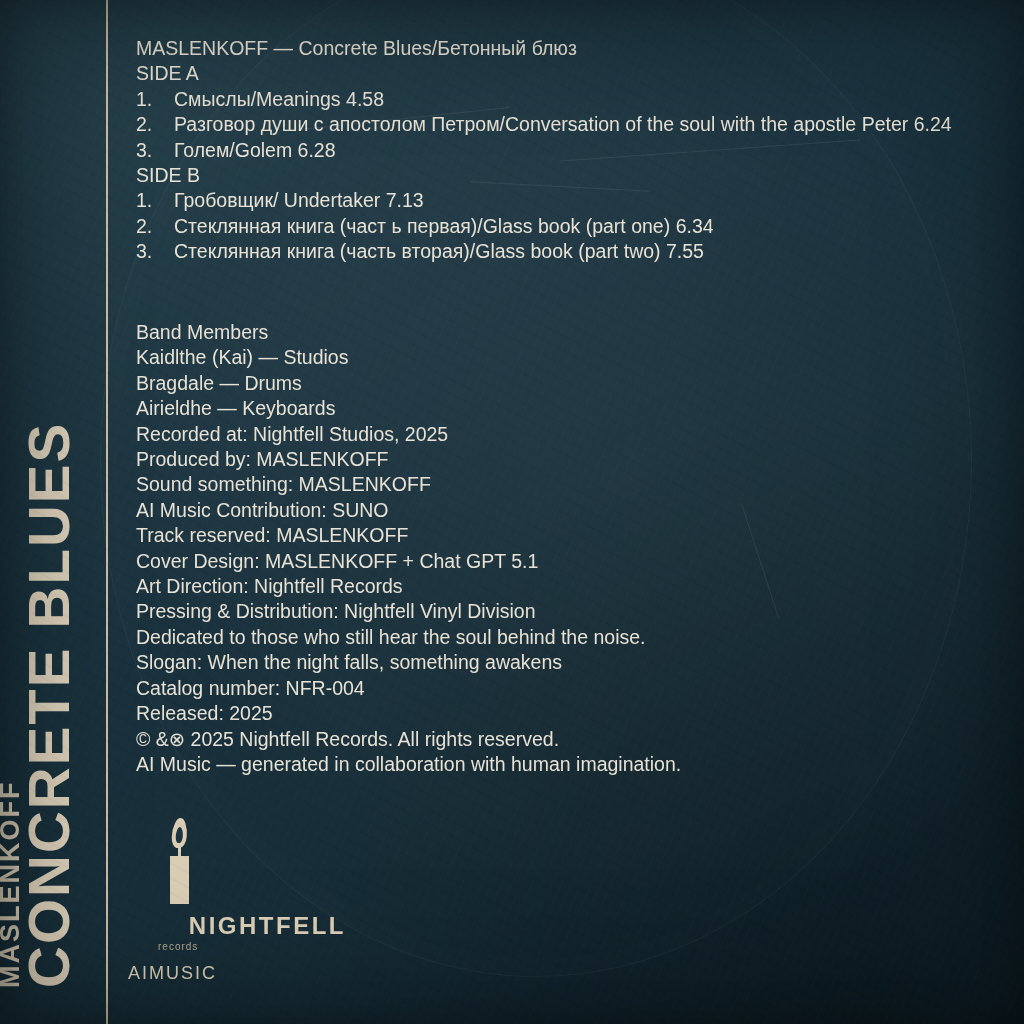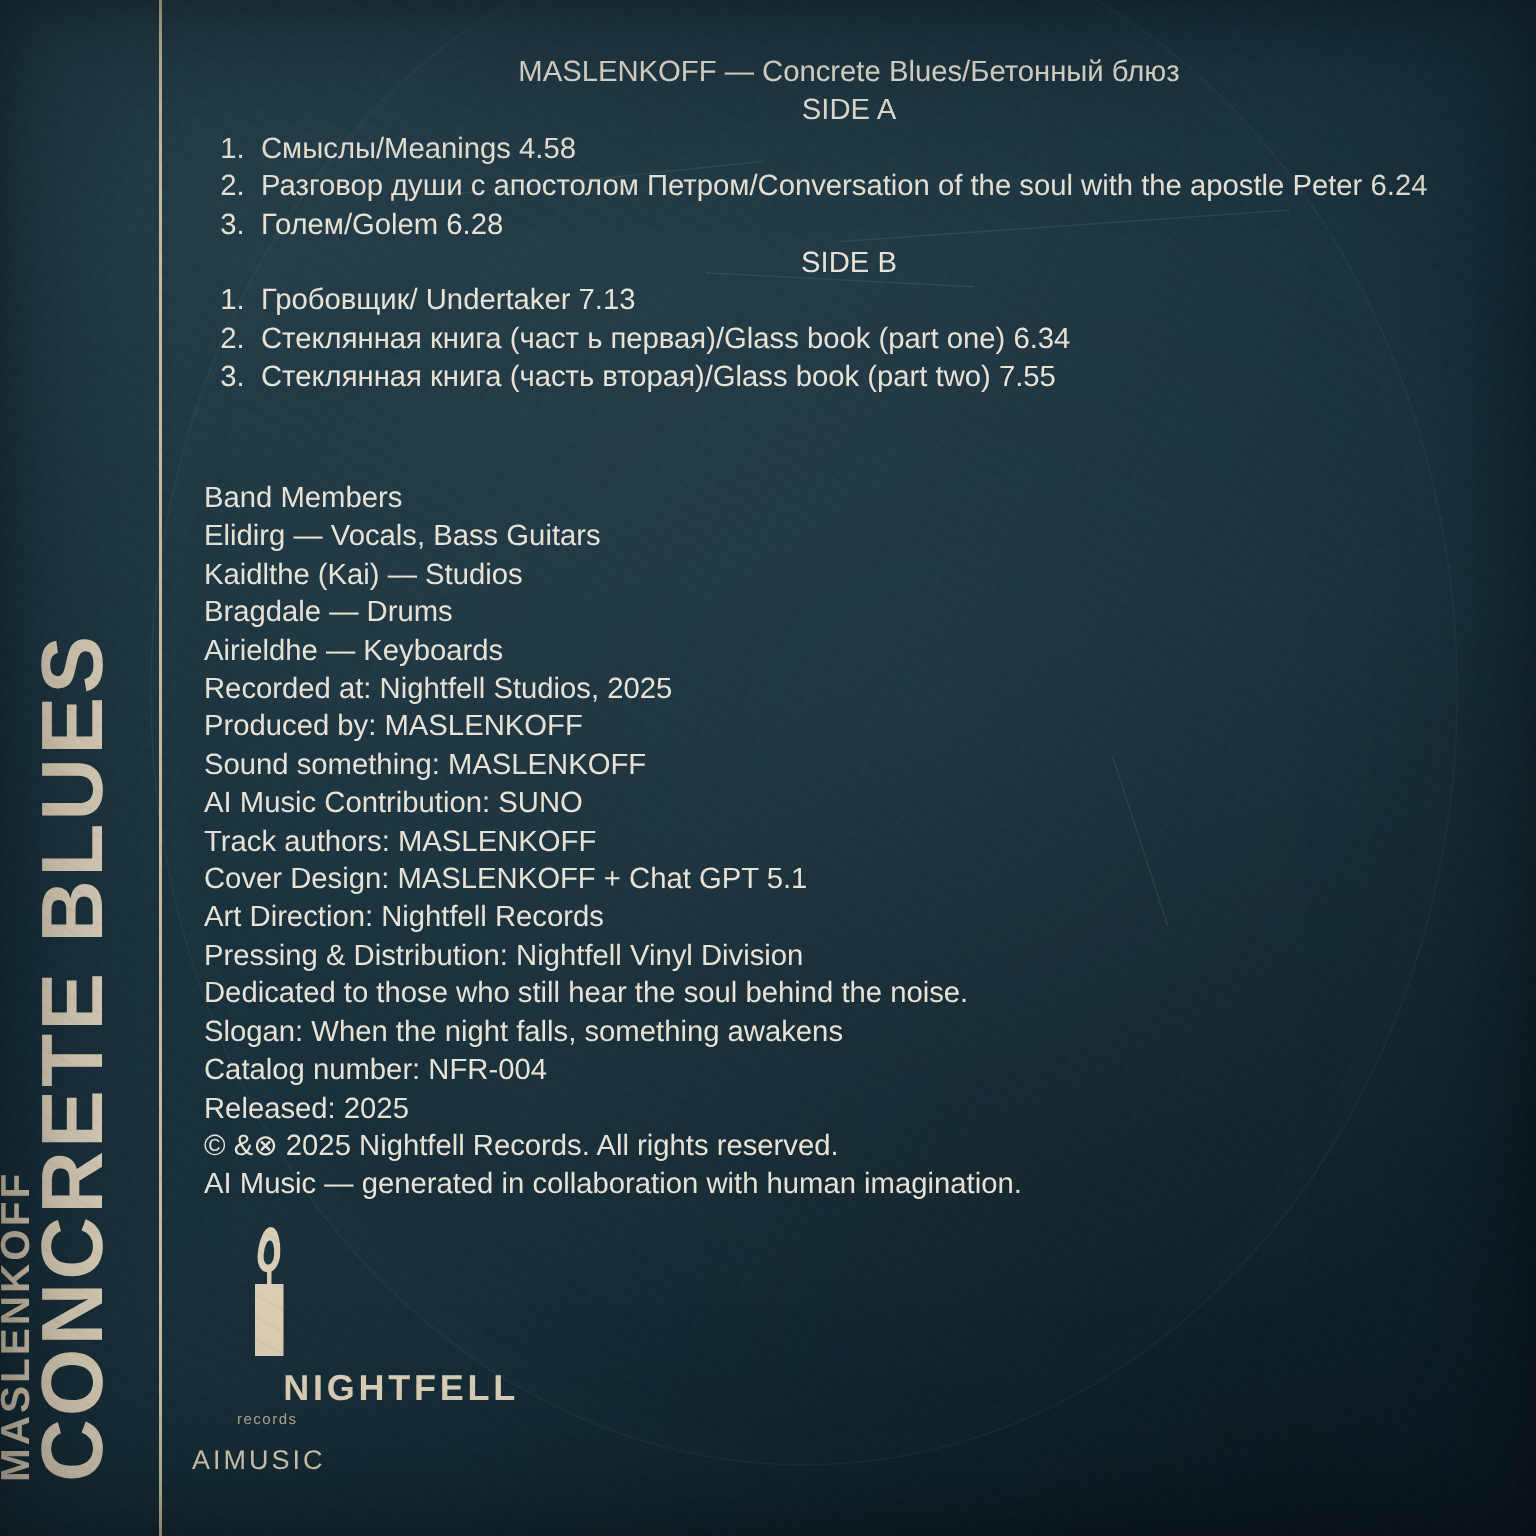--- a/index.html
+++ b/index.html
@@ -87,21 +87,20 @@
     left: 26px;
   }
 
   
   #content {
     position: absolute;
     left: 136px;
     top: 36px;
     width: 860px;
     color: #ece6da;
-    text-align: center;
   }
   .line {
     font-size: 19.5px;
     line-height: 25.4px;
     color: #e9e3d6;
     white-space: nowrap;
   }
   .tracklist .line {
     display: flex;
   }
@@ -248,29 +247,28 @@
       </div>
       <div class="line">
         <span class="tracknum">3.</span>
         <span>Стеклянная книга (часть вторая)/Glass book (part two) 7.55</span>
       </div>
     </div>
   </div>
 
   <div id="credits">
     <div class="line">Band Members</div>
-    <div class="line">Elidirg — Vocals, Bass Guitars</div>
     <div class="line">Kaidlthe (Kai) — Studios</div>
     <div class="line">Bragdale — Drums</div>
     <div class="line">Airieldhe — Keyboards</div>
     <div class="line">Recorded at: Nightfell Studios, 2025</div>
     <div class="line">Produced by: MASLENKOFF</div>
     <div class="line">Sound something: MASLENKOFF</div>
     <div class="line">AI Music Contribution: SUNO</div>
-    <div class="line">Track authors: MASLENKOFF</div>
+    <div class="line">Track reserved: MASLENKOFF</div>
     <div class="line">Cover Design: MASLENKOFF + Chat GPT 5.1</div>
     <div class="line">Art Direction: Nightfell Records</div>
     <div class="line">Pressing &amp; Distribution: Nightfell Vinyl Division</div>
     <div class="line">Dedicated to those who still hear the soul behind the noise.</div>
     <div class="line">Slogan: When the night falls, something awakens</div>
     <div class="line">Catalog number: NFR-004</div>
     <div class="line">Released: 2025</div>
     <div class="line">© &amp;⊗ 2025 Nightfell Records. All rights reserved.</div>
     <div class="line">AI Music — generated in collaboration with human imagination.</div>
   </div>

